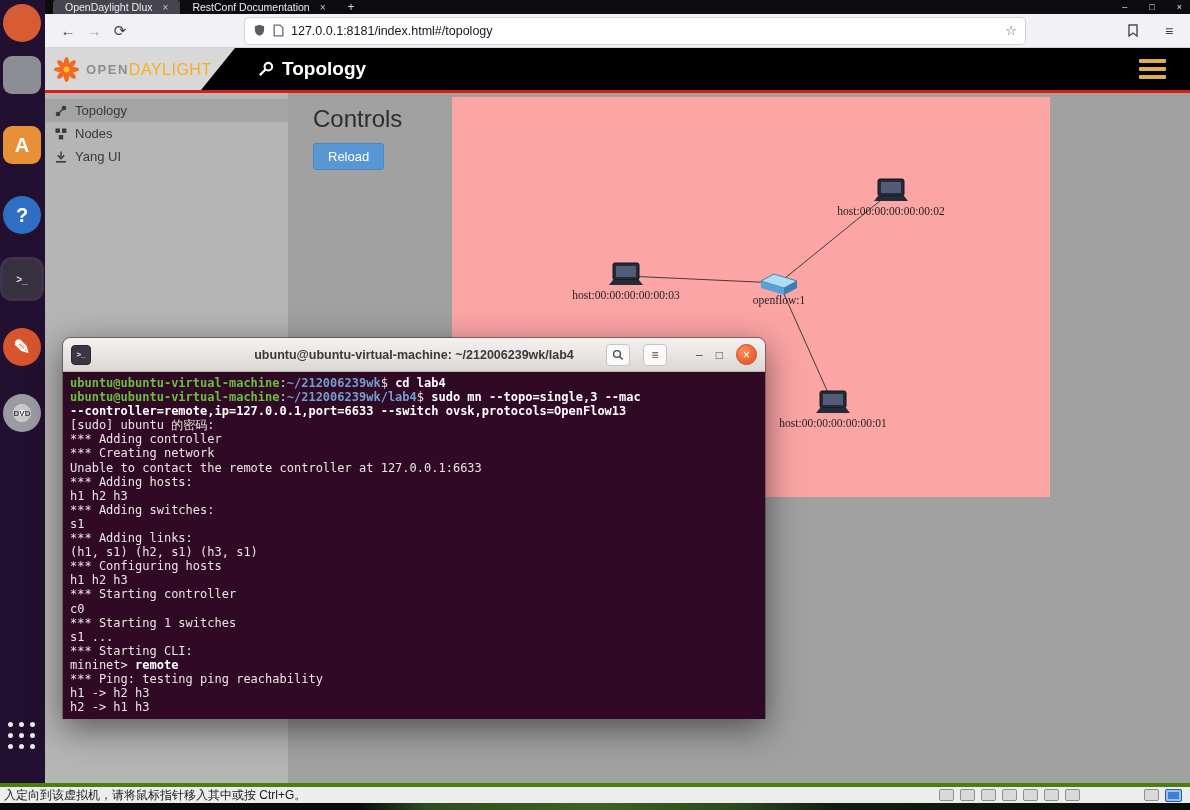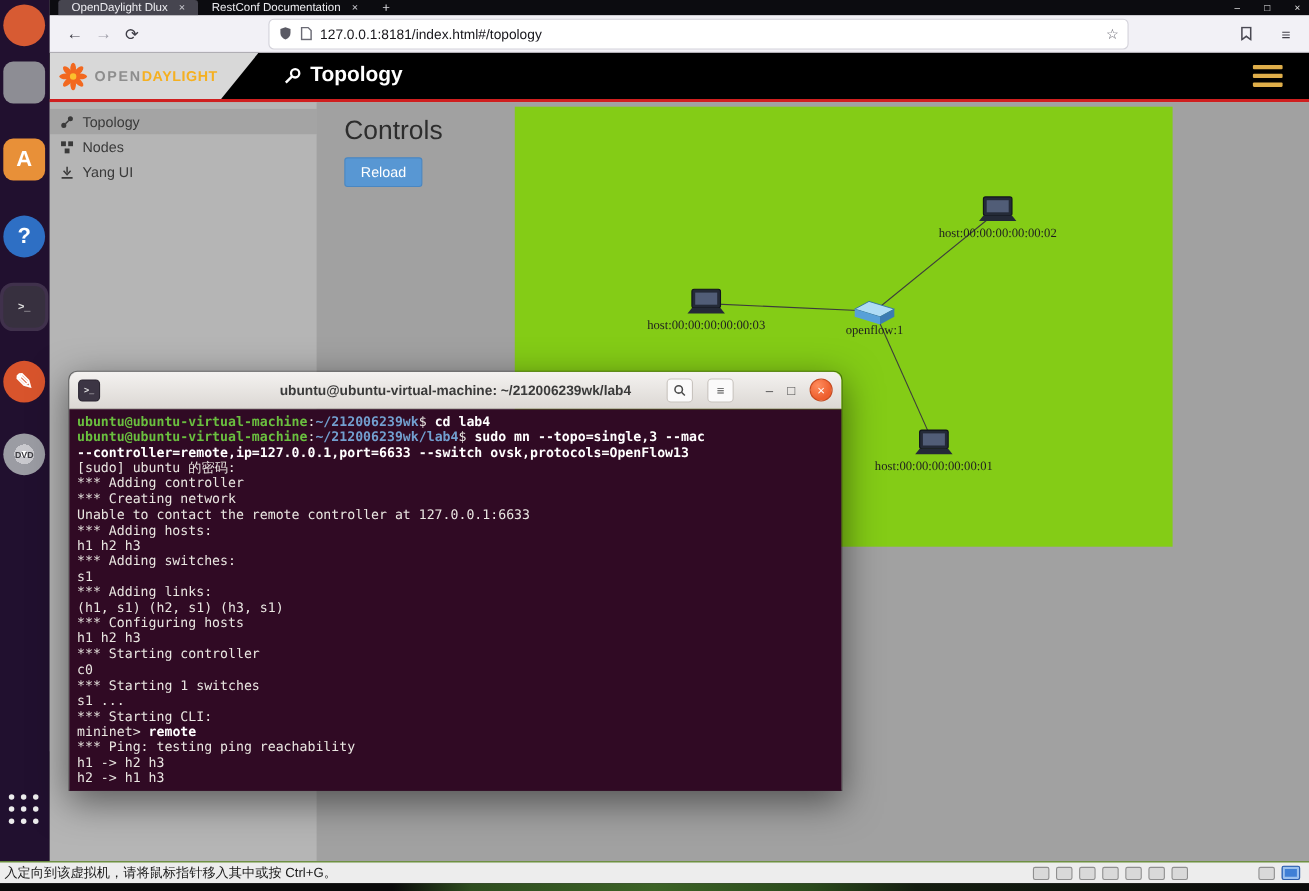--- a/index.html
+++ b/index.html
@@ -38,37 +38,37 @@
   .star{color:#5c5b66;font-size:13px;cursor:pointer}
   .nav-right{margin-left:auto;margin-right:8px;display:flex;align-items:center;gap:10px}
   .nav-right .nav-btn{font-size:14px}
 
   
   .odl-header{position:relative;height:42px;background:#000;display:flex;align-items:center}
   .logo{width:190px;height:42px;background:#d8d8d8;clip-path:polygon(0 0,100% 0,calc(100% - 34px) 100%,0 100%);
         display:flex;align-items:center;gap:6px;padding-left:8px;flex:0 0 auto}
   .logo-text{display:flex;flex-direction:row;line-height:13px}
   .logo-text .l1{font-size:13px;font-weight:bold;letter-spacing:1.5px;color:#8d8d8d}
-  .logo-text .l2{font-size:13px;font-weight:bold;letter-spacing:0.5px;color:var(--logo-yellow,#f5b021)}
+  .logo-text .l2{font-size:16px;font-weight:normal;letter-spacing:0.5px;color:var(--logo-yellow,#f5b021)}
   .page-title{display:flex;align-items:center;gap:8px;margin-left:22px;color:#fff;font-size:19px;font-weight:bold}
   .odl-menu{margin-left:auto;margin-right:24px;display:flex;flex-direction:column;gap:4px;cursor:pointer}
   .odl-menu i{display:block;width:27px;height:4px;border-radius:1px;background:var(--odl-menu-gold,#dfae4a)}
   .redline{height:3px;background:var(--accent-red,#cf1f1f)}
 
   
   .odl-body{position:relative;height:690px;background:#a1a1a1}
   .odl-sidebar{position:absolute;left:0;top:0;width:243px;height:100%;background:#b5b5b5;padding-top:6px}
   .sb-item{height:23px;display:flex;align-items:center;gap:8px;padding-left:10px;font-size:13px;color:#393939;cursor:pointer}
   .sb-item.active{background:#a4a4a4}
   .sb-ico{display:flex;align-items:center;color:#3a3a3a}
   .odl-main{position:absolute;left:243px;top:0;right:0;bottom:0;background:#a1a1a1}
   .controls-title{position:absolute;left:25px;top:12px;font-size:24px;color:#2d2d2d}
   .reload-btn{position:absolute;left:25px;top:50px;padding:5px 14px;background:var(--reload-blue,#5897d3);
               border:1px solid #4a87c2;border-radius:3px;color:#fff;font-size:13px;cursor:pointer;font-family:"Liberation Sans",sans-serif}
-  .topo-panel{position:absolute;left:180px;top:4px;width:598px;height:400px;background:#84cc16}
+  .topo-panel{position:absolute;left:164px;top:4px;width:598px;height:400px;background:#fca5a5}
 
   
   .terminal{position:absolute;left:62px;top:337px;width:704px;height:382px;z-index:6;border-radius:8px 8px 0 0;
             box-shadow:0 10px 34px rgba(0,0,0,.5);border:1px solid rgba(0,0,0,.45)}
   .term-titlebar{position:relative;height:34px;background:linear-gradient(#f4f2f0,#dcd8d4);border-bottom:1px solid #b9b3ad;
                  border-radius:8px 8px 0 0;display:flex;align-items:center;padding:0 8px}
   .term-appico{width:20px;height:20px;border-radius:4px;background:#3c3544;color:#e8e8e8;font-size:8px;font-weight:bold;
                display:flex;align-items:center;justify-content:center;border:1px solid #2a2531}
   .term-title{position:absolute;left:0;right:0;text-align:center;font-size:12.5px;font-weight:bold;color:#3a3a3a;pointer-events:none}
   .term-right{margin-left:auto;display:flex;align-items:center;gap:13px}
@@ -81,21 +81,21 @@
   .term-body{height:347px;background:var(--terminal-bg,#300a24);padding:4px 7px;overflow:hidden;
              font-family:"DejaVu Sans Mono",monospace;font-size:12px;line-height:14.1px;color:#e9e6e1}
   .tline{white-space:pre-wrap}
   .t-g{color:var(--term-green,#6abf3f);font-weight:bold}
   .t-b{color:var(--term-blue,#729fcf);font-weight:bold}
   .t-w{color:#e9e6e1}
   .t-wb{color:#ffffff;font-weight:bold}
 
   
   .statusbar{position:absolute;left:0;top:783px;width:1190px;height:20px;background:#ededed;display:flex;align-items:center;
-             padding:0 4px;z-index:7;border-top:1px solid #4d7c0f}
+             padding:0 4px;z-index:7;border-top:4px solid #4d7c0f}
   .status-text{font-size:12px;color:#1a1a1a;white-space:nowrap}
   .tray{margin-left:auto;display:flex;gap:6px;align-items:center}
   .tray-ico{width:15px;height:12px;background:#d9d9d9;border:1px solid #8f8f8f;border-radius:2px;cursor:pointer}
   .tray-right{display:flex;gap:6px;align-items:center;margin-left:64px;margin-right:4px}
   .tray-display{width:17px;height:13px;background:#3f7fd6;border:1px solid #2a5cab;border-radius:2px;cursor:pointer;
                 box-shadow:inset 0 0 0 2px #9cc1ef}
   .bottom-strip{position:absolute;left:0;top:803px;width:1190px;height:7px;z-index:7;
     background:linear-gradient(90deg,#0a0a0a 0%,#0a0a0a 30%,#2e4d1f 36%,#3c6326 50%,#2a4a1c 62%,#141d10 70%,#0a0a0a 100%)}
 </style>
 </head>

